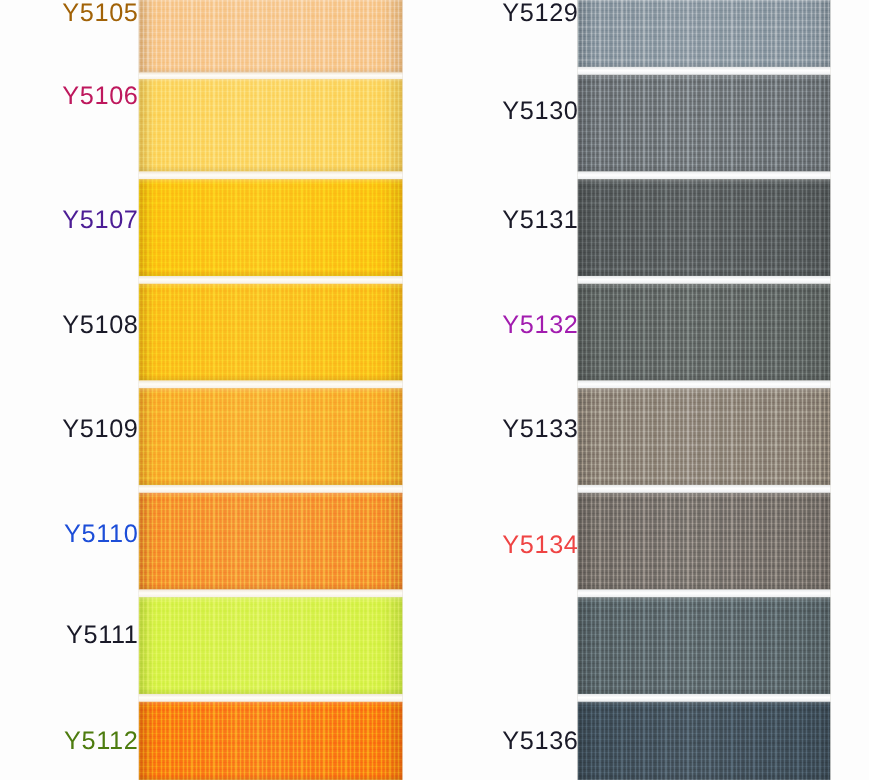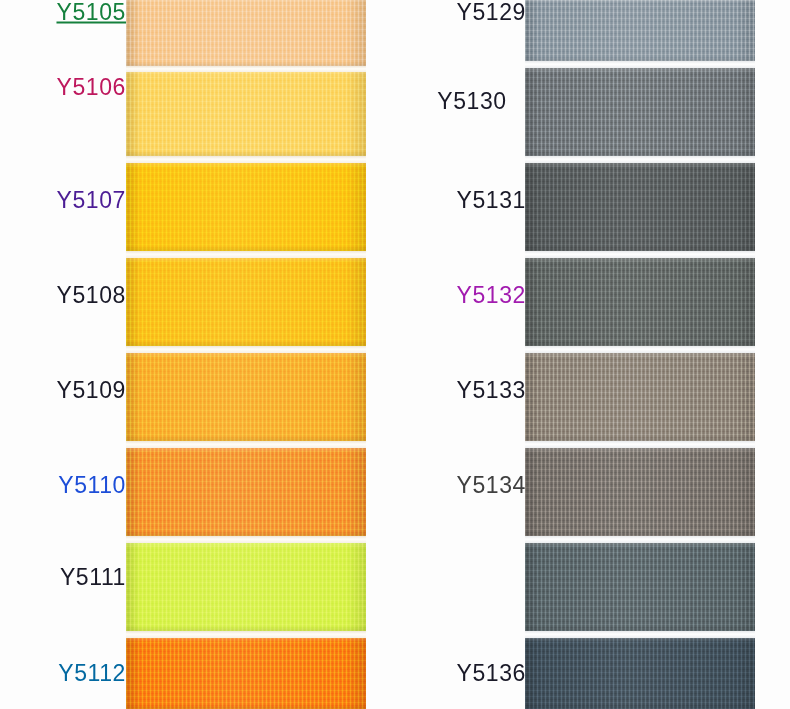--- a/index.html
+++ b/index.html
@@ -156,28 +156,28 @@
   .ribbon-strip.cool .strip-edge.l { background: linear-gradient(90deg, rgba(60,70,85,0.35), rgba(0,0,0,0)); }
   .ribbon-strip.cool .strip-edge.r { background: linear-gradient(270deg, rgba(60,70,85,0.28), rgba(0,0,0,0)); }
 </style>
 </head>
 <body>
 
 <div id="color-card" style="background: rgb(253, 253, 253);">
 
   <div class="swatch-column left">
     <div class="label-rail" id="labels-0">
-        <div class="swatch-label" style="top: 12px; color: #15803d; text-decoration: underline;">Y5105</div>
+        <div class="swatch-label" style="top: 12px; color: #a16207;">Y5105</div>
         <div class="swatch-label" style="top: 87px; color: #be185d;">Y5106</div>
         <div class="swatch-label" style="top: 200px; color: #4c1d95;">Y5107</div>
         <div class="swatch-label" style="top: 295px; color: rgb(26, 26, 40);">Y5108</div>
         <div class="swatch-label" style="top: 390px; color: rgb(26, 26, 40);">Y5109</div>
         <div class="swatch-label" style="top: 485px; color: #1d4ed8;">Y5110</div>
         <div class="swatch-label" style="top: 577px; color: rgb(26, 26, 40);">Y5111</div>
-        <div class="swatch-label" style="top: 673px; color: #0369a1;">Y5112</div>
+        <div class="swatch-label" style="top: 673px; color: #4d7c0f;">Y5112</div>
       </div>
     <div class="ribbon-strip warm" id="strip-0">
       <div class="strip-edge l"></div>
       <div class="strip-edge r"></div>
     <div class="ribbon-band" style="top: 0px; height: 66px; background: rgb(247, 200, 143);">
           <div class="shade"></div>
           <div class="weave"></div>
           <div class="edge"></div>
         </div>
         <div class="ribbon-gap" style="top: 66px; height: 6px;"></div>
@@ -221,25 +221,25 @@
           <div class="shade"></div>
           <div class="weave"></div>
           <div class="edge"></div>
         </div>
       </div>
   </div>
 
   <div class="swatch-column right">
     <div class="label-rail" id="labels-1">
         <div class="swatch-label" style="top: 12px; color: rgb(26, 26, 40);">Y5129</div>
-        <div class="swatch-label" style="top: 101px; color: rgb(26, 26, 40); text-align: center;">Y5130</div>
+        <div class="swatch-label" style="top: 101px; color: rgb(26, 26, 40);">Y5130</div>
         <div class="swatch-label" style="top: 200px; color: rgb(26, 26, 40);">Y5131</div>
         <div class="swatch-label" style="top: 295px; color: #a21caf;">Y5132</div>
         <div class="swatch-label" style="top: 390px; color: rgb(26, 26, 40);">Y5133</div>
-        <div class="swatch-label" style="top: 485px; color: #404040;">Y5134</div>
+        <div class="swatch-label" style="top: 495px; color: #ef4444;">Y5134</div>
         <div class="swatch-label" style="top: 673px; color: rgb(26, 26, 40);">Y5136</div>
       </div>
     <div class="ribbon-strip cool" id="strip-1">
       <div class="strip-edge l"></div>
       <div class="strip-edge r"></div>
     <div class="ribbon-band" style="top: 0px; height: 61px; background: rgb(139, 152, 162);">
           <div class="shade"></div>
           <div class="weave"></div>
           <div class="edge"></div>
         </div>

